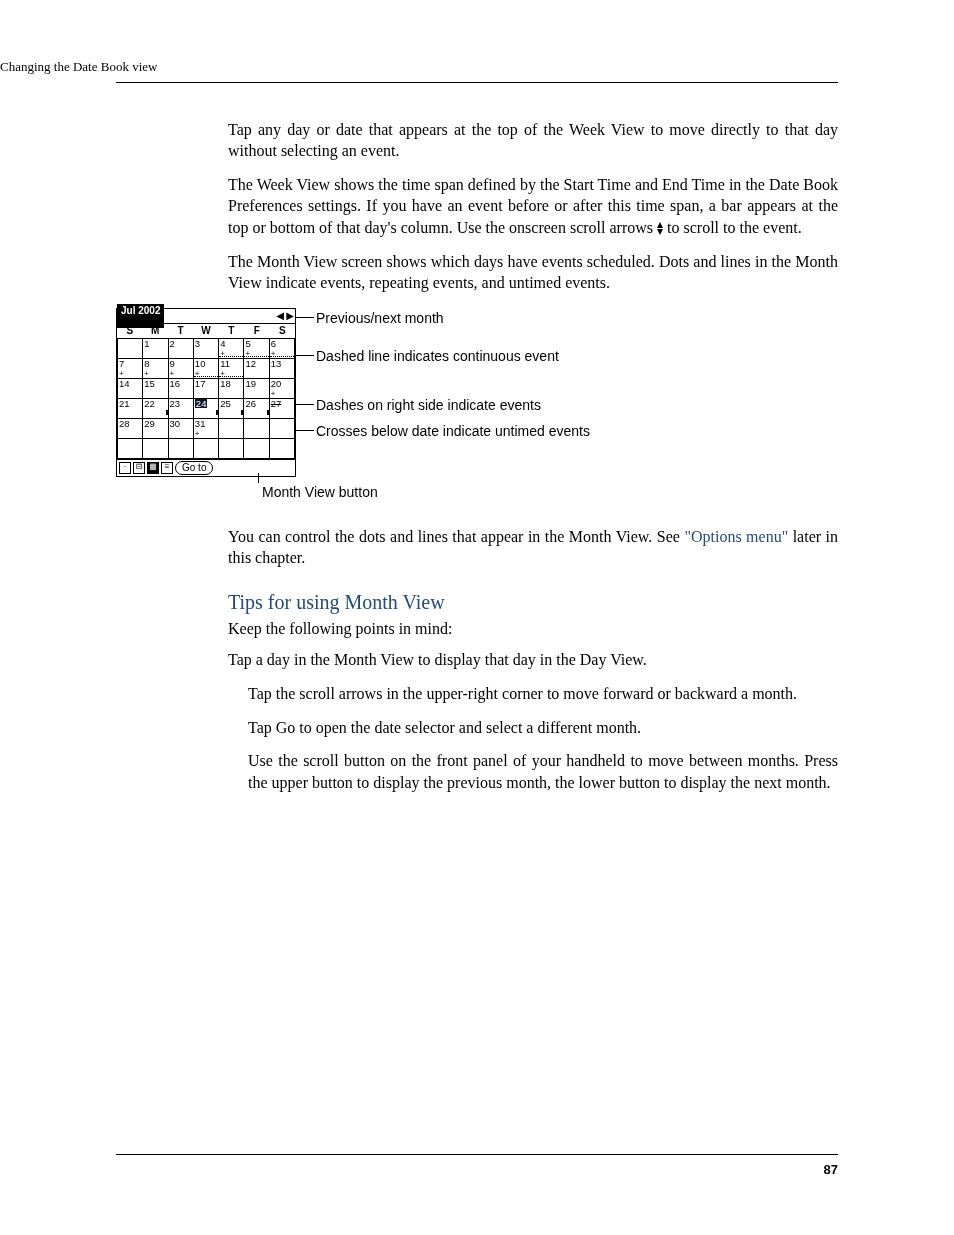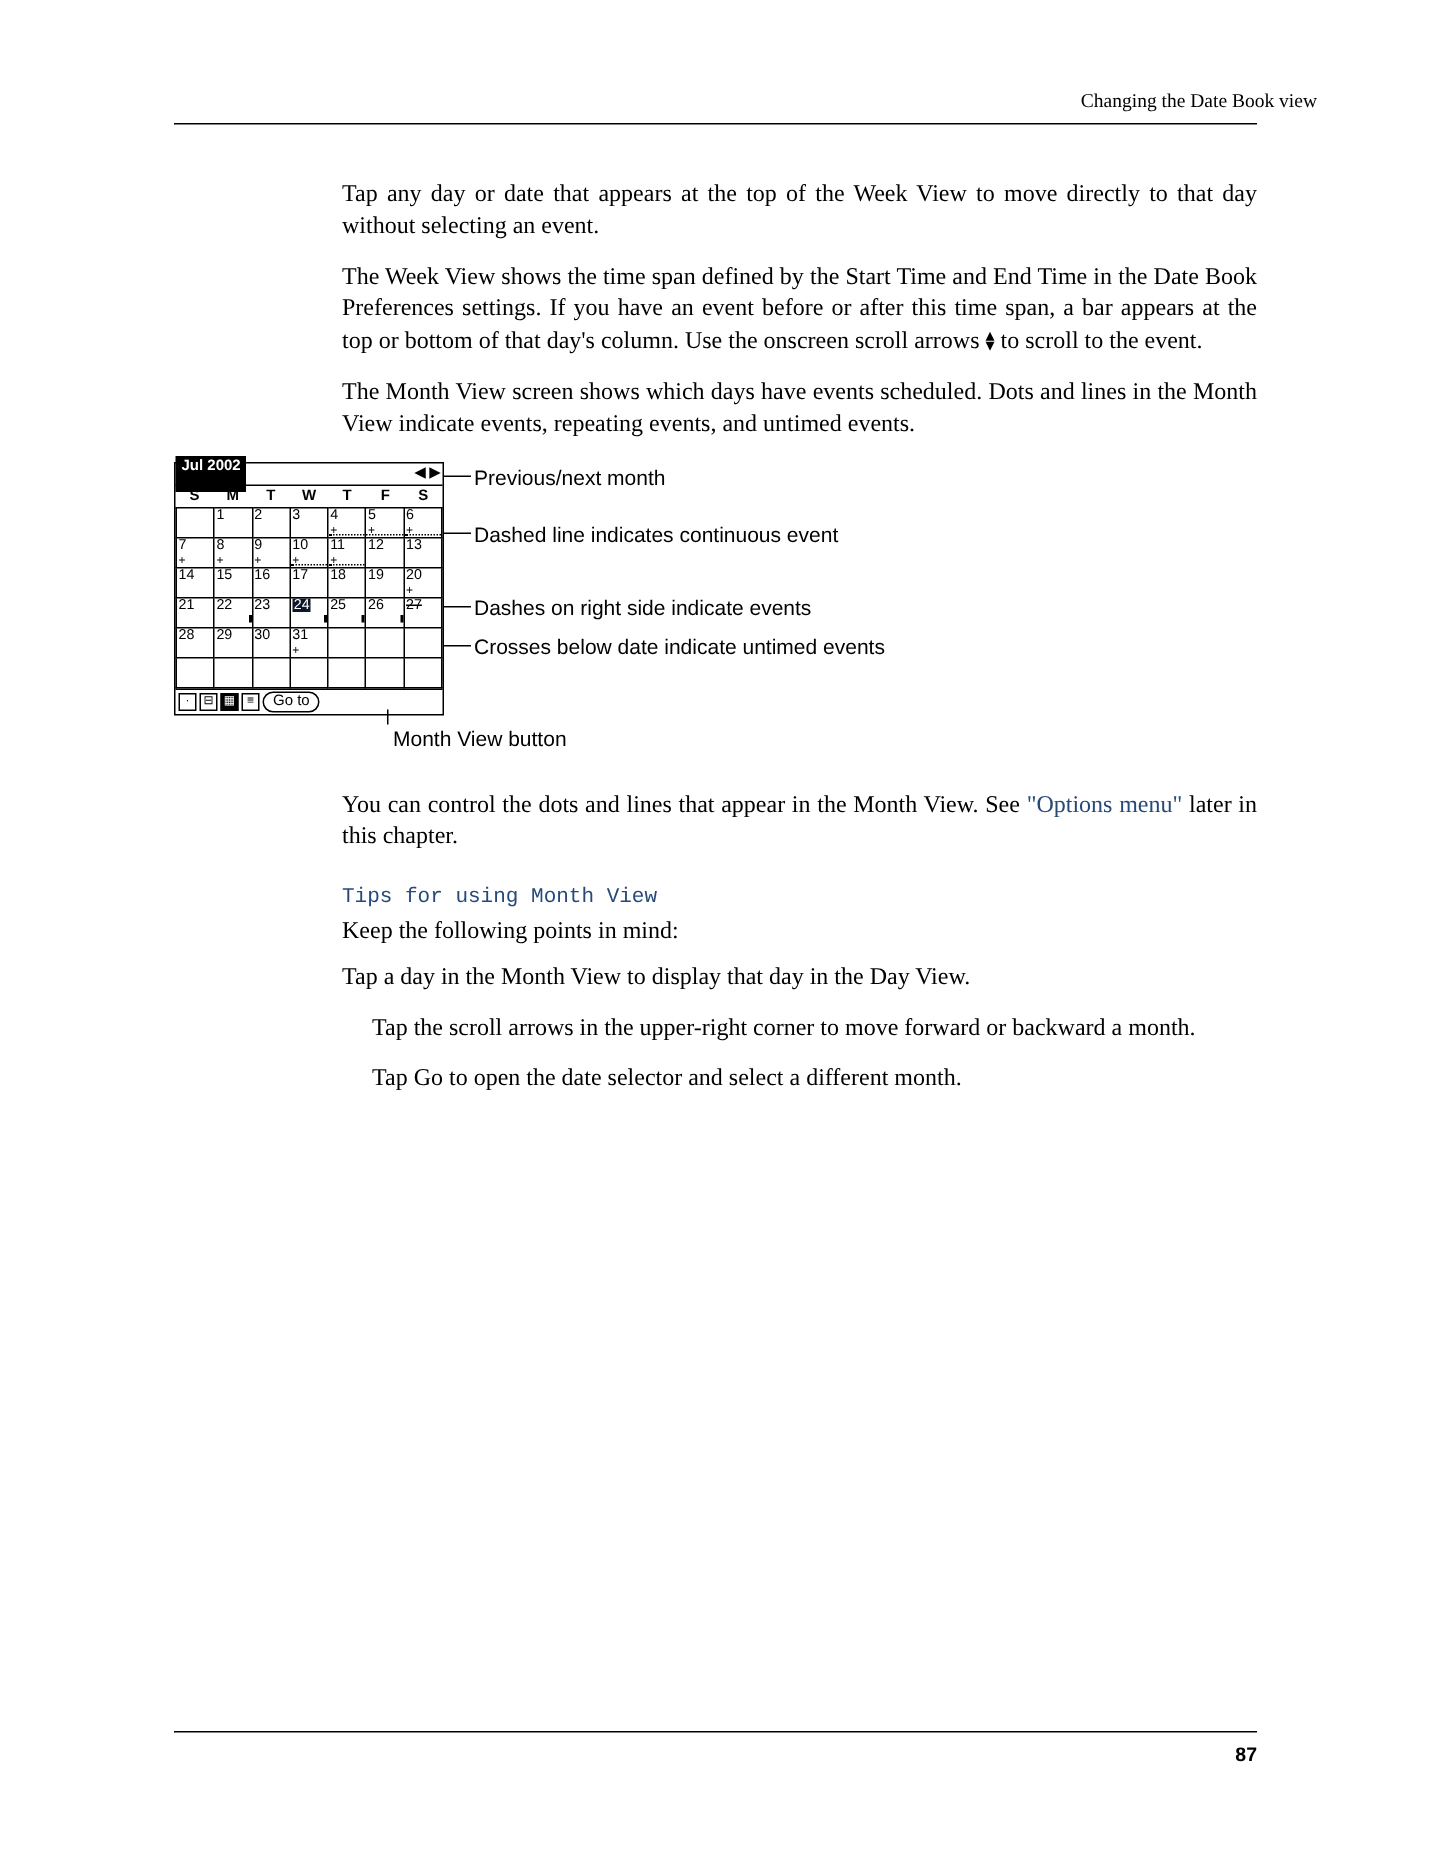--- a/index.html
+++ b/index.html
@@ -8,24 +8,23 @@
     font-family: Palatino, "Palatino Linotype", "Book Antiqua", Georgia, serif;
     font-size: 16px;
     color: #000;
     background: #fff;
     width: 954px;
     height: 1235px;
     position: relative;
     line-height: 1.35;
   }
   .header {
-    text-align: right;
+    text-align: left;
     font-size: 13px;
     padding: 58px 76px 0 0;
-    margin-left: 48px;
   }
   .hr {
     border-bottom: 1px solid #000;
     margin: 6px 116px 0 116px;
   }
   .content {
     padding: 36px 116px 0 116px;
   }
   .indent {
     margin-left: 112px;
@@ -33,25 +32,25 @@
   p { margin: 0 0 12px 0; text-align: justify; }
   h1 {
     font-family: "Arial Narrow", Arial, Helvetica, sans-serif;
     font-stretch: condensed;
     color: #254a7a;
     font-weight: 500;
     font-size: 24px;
     margin: 20px 0 10px 0;
   }
   h2 {
-    font-family: Liberation Mono, monospace;
+    font-family: Liberation Serif, serif;
     font-stretch: condensed;
     color: #254a7a;
     font-weight: 500;
-    font-size: 14px;
+    font-size: 20px;
     margin: 20px 0 2px 0;
   }
   .link { color: #254a7a; }
   .figure-row {
     display: flex;
     align-items: flex-start;
     margin: 14px 0 6px 0;
   }
   .screenshot {
     border: 1px solid #000;
@@ -317,18 +316,19 @@
   <p class="indent" style="margin-top:24px;">
     <span>You can control the dots and lines that appear in the Month View. See </span><span class="link">"Options menu"</span><span> later in this chapter.</span>
   </p>
 
   <div class="indent">
     <h2>Tips for using Month View</h2>
     <p style="margin-bottom:10px;">Keep the following points in mind:</p>
     <p style="">Tap a day in the Month View to display that day in the Day View.</p>
     <p style="margin-left:20px;">Tap the scroll arrows in the upper-right corner to move forward or backward a month.</p>
     <p style="margin-left:20px;">Tap Go to open the date selector and select a different month.</p>
+    <p style="margin-left:20px;">Use the scroll button on the front panel of your handheld to move between months. Press the upper button to display the previous month, the lower button to display the next month.</p>
   </div>
 
 </div>
 
 <div class="footer-hr"></div>
 <div class="footer">87</div>
 
 </body></html>

